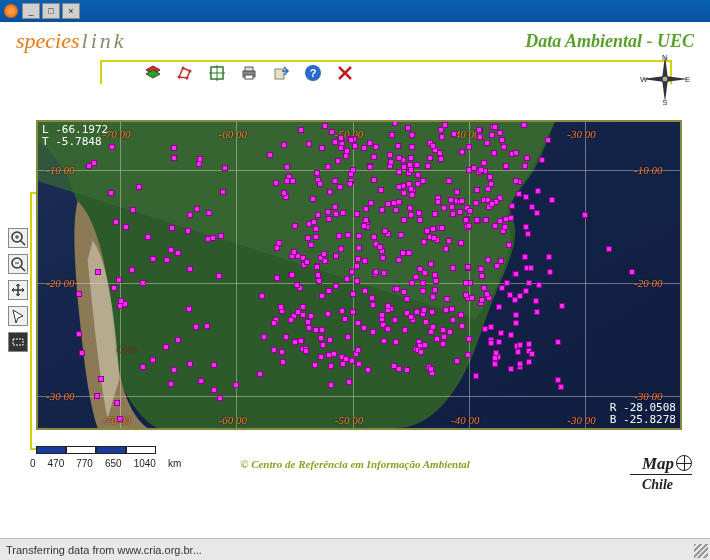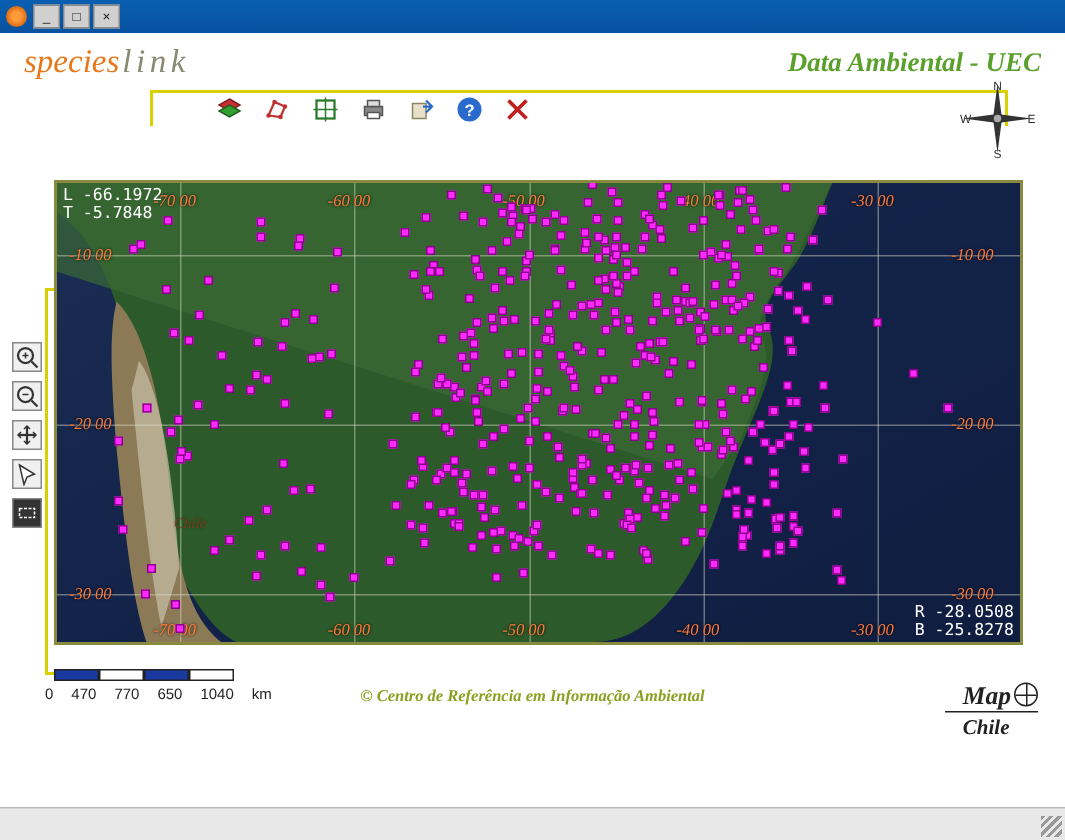--- a/index.html
+++ b/index.html
@@ -760,14 +760,15 @@
 
   <div class="mapserver">
     <span>Map</span><span class="globe"></span><br>
     <span style="font-size:14px">Chile</span>
   </div>
   <div class="server-underline"></div>
 
 </div>
 
 <div class="statusbar">
+  <span>Transferring data from www.cria.org.br...</span>
   <div class="status-grip"></div>
 </div>
 
 </body></html>

